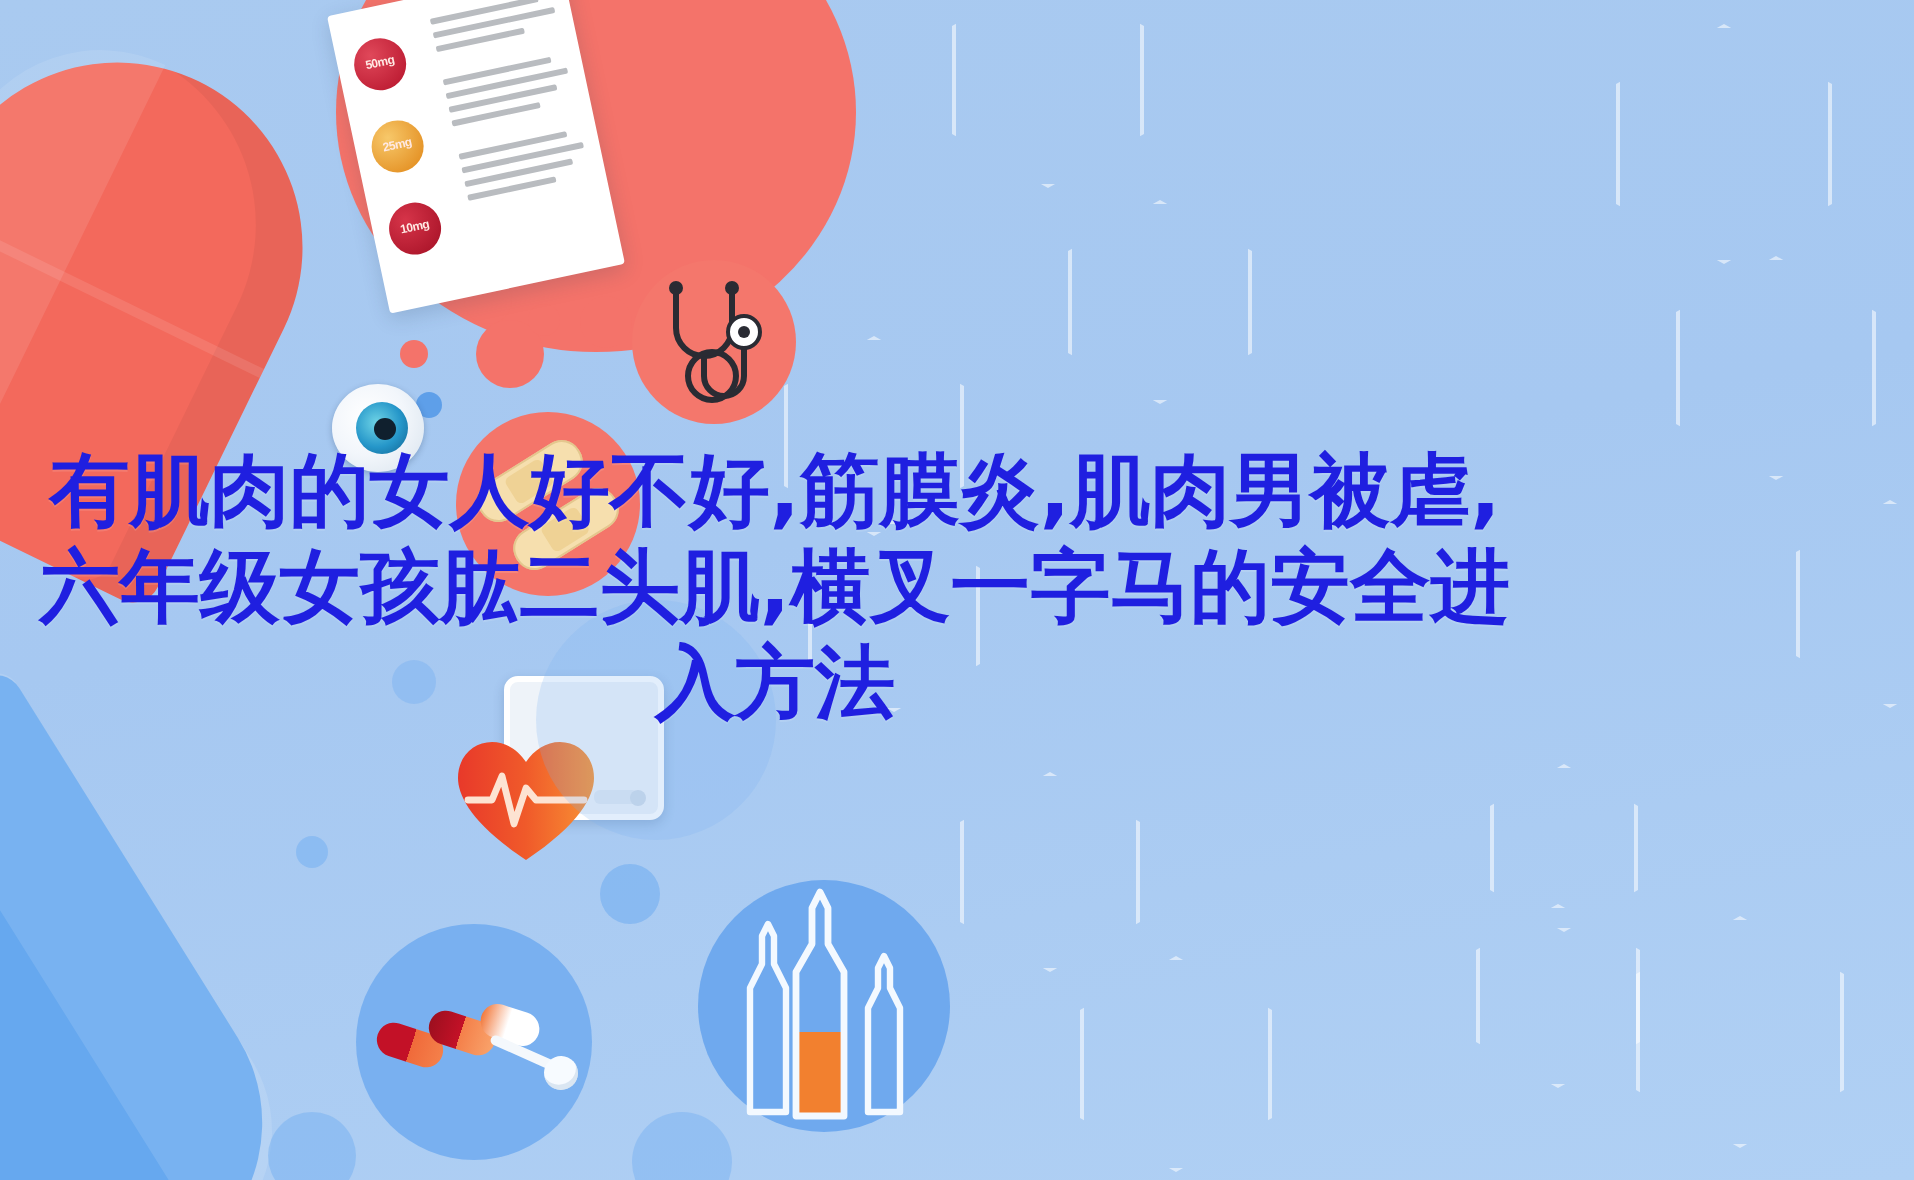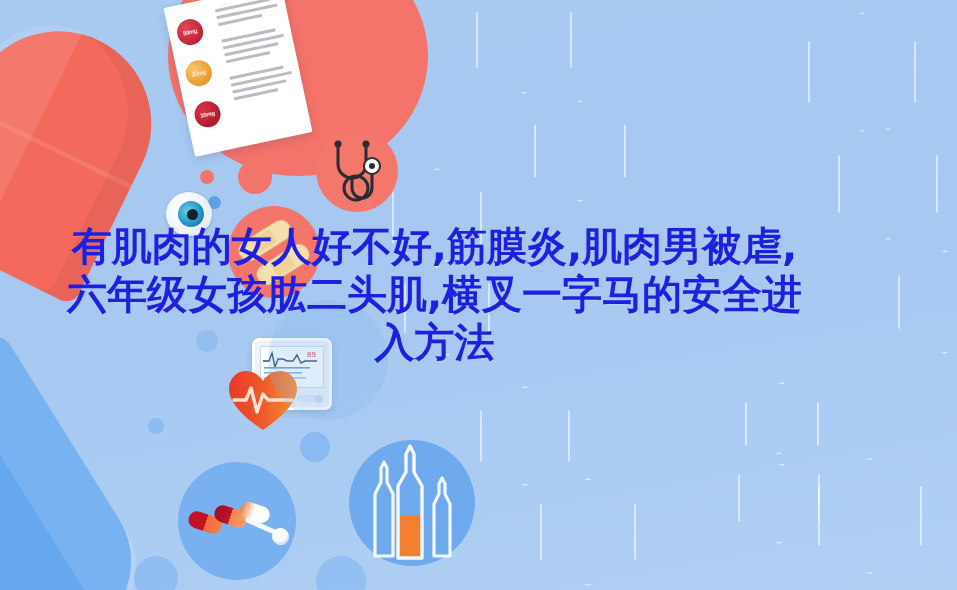--- a/index.html
+++ b/index.html
@@ -199,21 +199,20 @@
     box-sizing:border-box;
     text-align:center;
     font-size:40px;
     line-height:48px;
     font-weight:bold;
     color:#1f1fe0;
     font-family:"DejaVu Sans","Liberation Sans",sans-serif;
     letter-spacing:0px;
     text-shadow:0 1px 0 rgba(255,255,255,.12);
     word-break:break-all;
-    margin-left:47px;
   }
 </style>
 </head>
 <body>
 
 <div class="stage">
 
   <div class="hexlayer">
     <div class="hex" style="left:808px;top:12px;width:104px;height:116px;"></div>
     <div class="hex" style="left:838px;top:128px;width:96px;height:108px;"></div>
@@ -288,29 +287,20 @@
   <div class="bandage-circle">
     <div class="bandage" style="left:8px;top:24px;transform:rotate(-32deg);">
       <div class="pad"></div>
     </div>
     <div class="bandage" style="left:26px;top:48px;transform:rotate(-32deg);">
       <div class="pad"></div>
     </div>
   </div>
 
   <div class="monitor">
-    <div class="screen">
-      <svg width="64" height="38" viewBox="0 0 64 38" aria-hidden="true">
-        <polyline points="2,14 8,14 11,6 14,20 17,12 22,12 26,14 32,14 36,8 40,16 44,14 56,14" fill="none" stroke="#34506e" stroke-width="1.4"></polyline>
-        <text x="46" y="10" font-size="7" fill="#d1405a" font-family="DejaVu Sans">89</text>
-        <rect x="3" y="20" width="46" height="1.6" fill="#6f9ed4"></rect>
-        <rect x="3" y="25" width="38" height="1.6" fill="#8ab2df"></rect>
-        <rect x="3" y="30" width="42" height="1.6" fill="#a7c4e7"></rect>
-      </svg>
-    </div>
     <div style="position:absolute;left:42px;bottom:5px;width:22px;height:7px;background:#dfe8f2;border-radius:3px;"></div>
     <div style="position:absolute;right:6px;bottom:4px;width:8px;height:8px;border-radius:50%;background:#cfdbe9;"></div>
   </div>
   <div class="heart">
     <svg width="74" height="66" viewBox="0 0 74 66" aria-hidden="true">
       <defs>
         <linearGradient id="hg" x1="0" y1="0" x2="1" y2="0">
           <stop offset="0%" stop-color="#e8392a"></stop>
           <stop offset="50%" stop-color="#f05a2a"></stop>
           <stop offset="100%" stop-color="#f89234"></stop>

